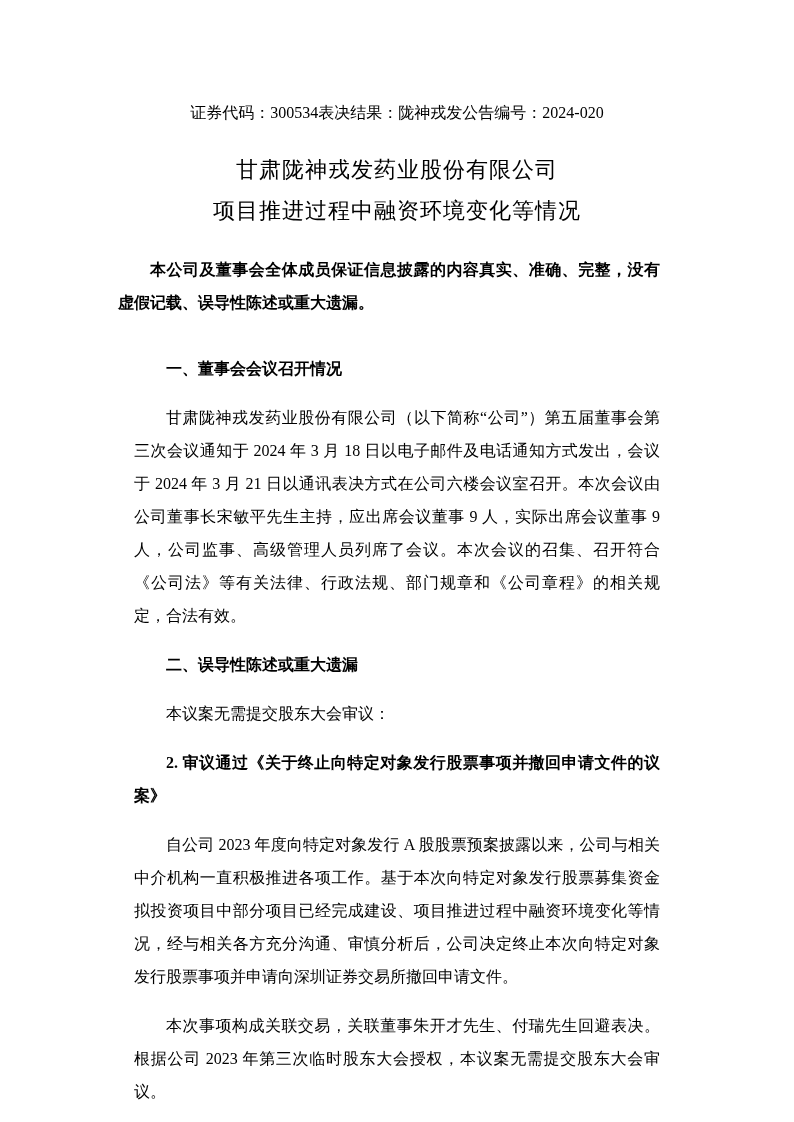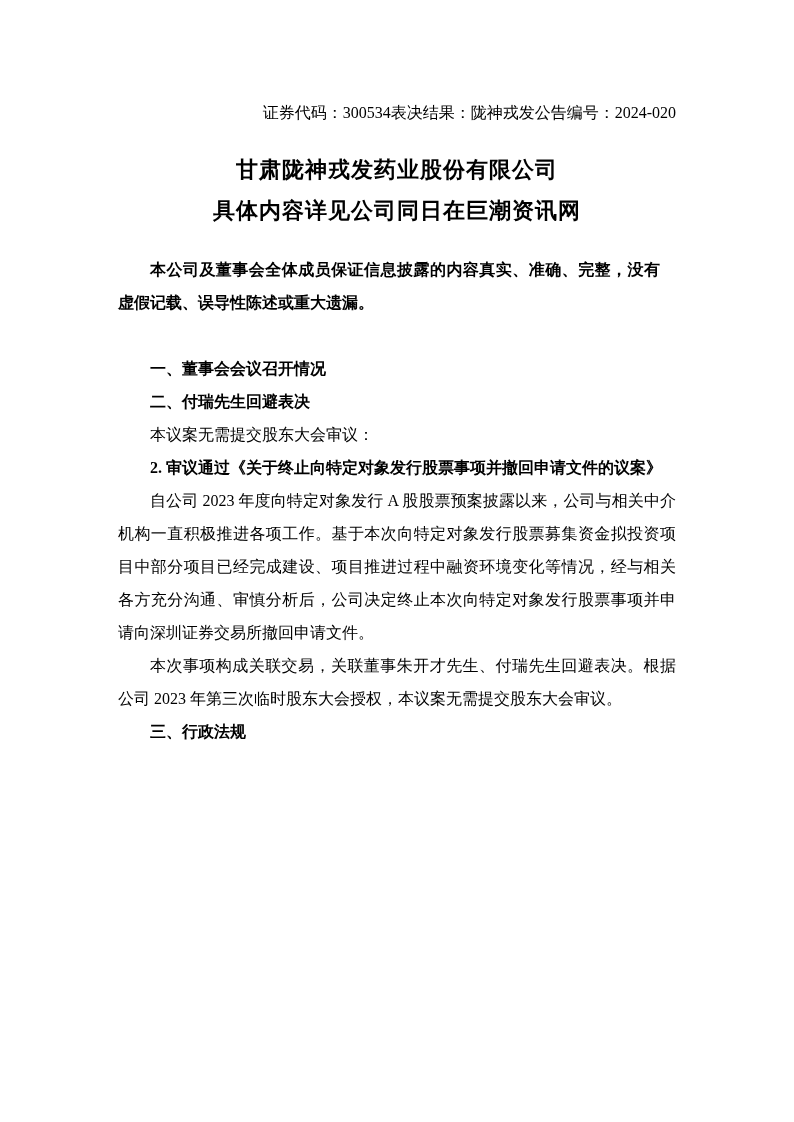--- a/index.html
+++ b/index.html
@@ -14,29 +14,29 @@
     margin: 0 auto;
     background: #ffffff;
     box-sizing: border-box;
     padding: 103px 118px 0 118px;
     font-family: "Liberation Serif", "DejaVu Serif", serif;
     color: #000000;
     overflow: hidden;
   }
   .header-row {
     display: flex;
-    justify-content: flex-end;
+    justify-content: center;
     align-items: baseline;
     font-size: 16px;
     line-height: 20px;
     white-space: nowrap;
   }
   .doc-title {
     text-align: center;
-    font-weight: bold;
+    font-weight: normal;
     font-size: 22px;
     line-height: 30px;
     letter-spacing: 1px;
   }
   .doc-title.first { margin: 32px 0 0 0; }
   .doc-title.second { margin: 11px 0 0 0; }
   .disclaimer {
     margin: 27px 16px 0 0;
     font-weight: bold;
     font-size: 16px;
@@ -44,46 +44,47 @@
     text-indent: 2em;
     text-align: justify;
   }
   .doc-body {
     margin-top: 33px;
     font-size: 16px;
     line-height: 33px;
     text-align: justify;
   }
   .doc-body p {
-    margin: 0;
+    margin: 16px;
     text-indent: 2em;
   }
   .doc-body p.heading {
     font-weight: bold;
   }
 </style>
 </head>
 <body>
 
 <div class="page">
 
   <div class="header-row">
     <span>证券代码：300534</span>
     <span>表决结果：陇神戎发</span>
     <span>公告编号：2024-020</span>
   </div>
 
   <div class="doc-title first">甘肃陇神戎发药业股份有限公司</div>
-  <div class="doc-title second">具体内容详见公司同日在巨潮资讯网</div>
+  <div class="doc-title second">项目推进过程中融资环境变化等情况</div>
 
   <p class="disclaimer">本公司及董事会全体成员保证信息披露的内容真实、准确、完整，没有虚假记载、误导性陈述或重大遗漏。</p>
 
   <div class="doc-body" id="doc-body">
       <p class="heading">一、董事会会议召开情况</p>
-      <p class="heading">二、付瑞先生回避表决</p>
+      <p class="paragraph">甘肃陇神戎发药业股份有限公司（以下简称“公司”）第五届董事会第三次会议通知于 2024 年 3 月 18 日以电子邮件及电话通知方式发出，会议于 2024 年 3 月 21 日以通讯表决方式在公司六楼会议室召开。本次会议由公司董事长宋敏平先生主持，应出席会议董事 9 人，实际出席会议董事 9 人，公司监事、高级管理人员列席了会议。本次会议的召集、召开符合《公司法》等有关法律、行政法规、部门规章和《公司章程》的相关规定，合法有效。</p>
+      <p class="heading">二、误导性陈述或重大遗漏</p>
       <p class="paragraph">本议案无需提交股东大会审议：</p>
       <p class="heading">2. 审议通过《关于终止向特定对象发行股票事项并撤回申请文件的议案》</p>
       <p class="paragraph">自公司 2023 年度向特定对象发行 A 股股票预案披露以来，公司与相关中介机构一直积极推进各项工作。基于本次向特定对象发行股票募集资金拟投资项目中部分项目已经完成建设、项目推进过程中融资环境变化等情况，经与相关各方充分沟通、审慎分析后，公司决定终止本次向特定对象发行股票事项并申请向深圳证券交易所撤回申请文件。</p>
       <p class="paragraph">本次事项构成关联交易，关联董事朱开才先生、付瑞先生回避表决。根据公司 2023 年第三次临时股东大会授权，本议案无需提交股东大会审议。</p>
       <p class="heading">三、行政法规</p>
     </div>
 
 </div>
 
 </body></html>

